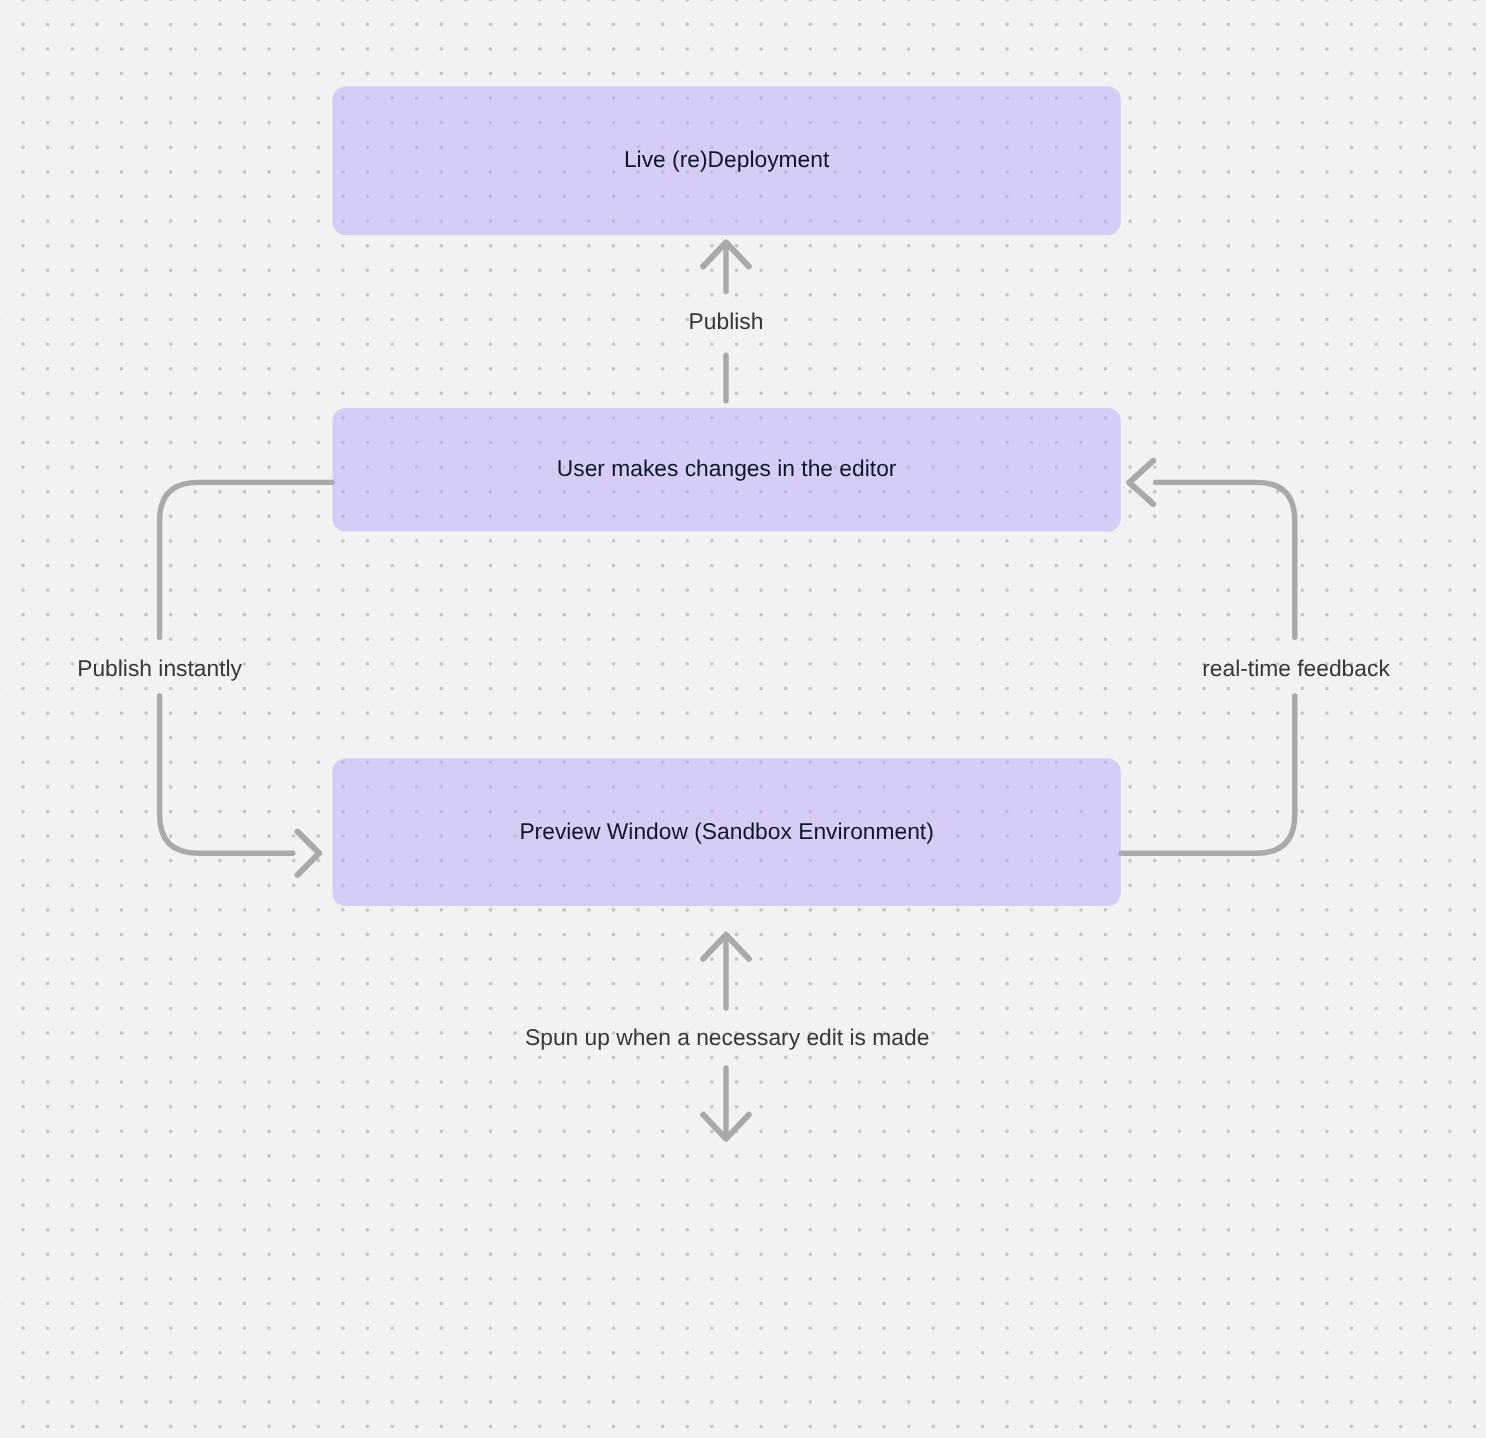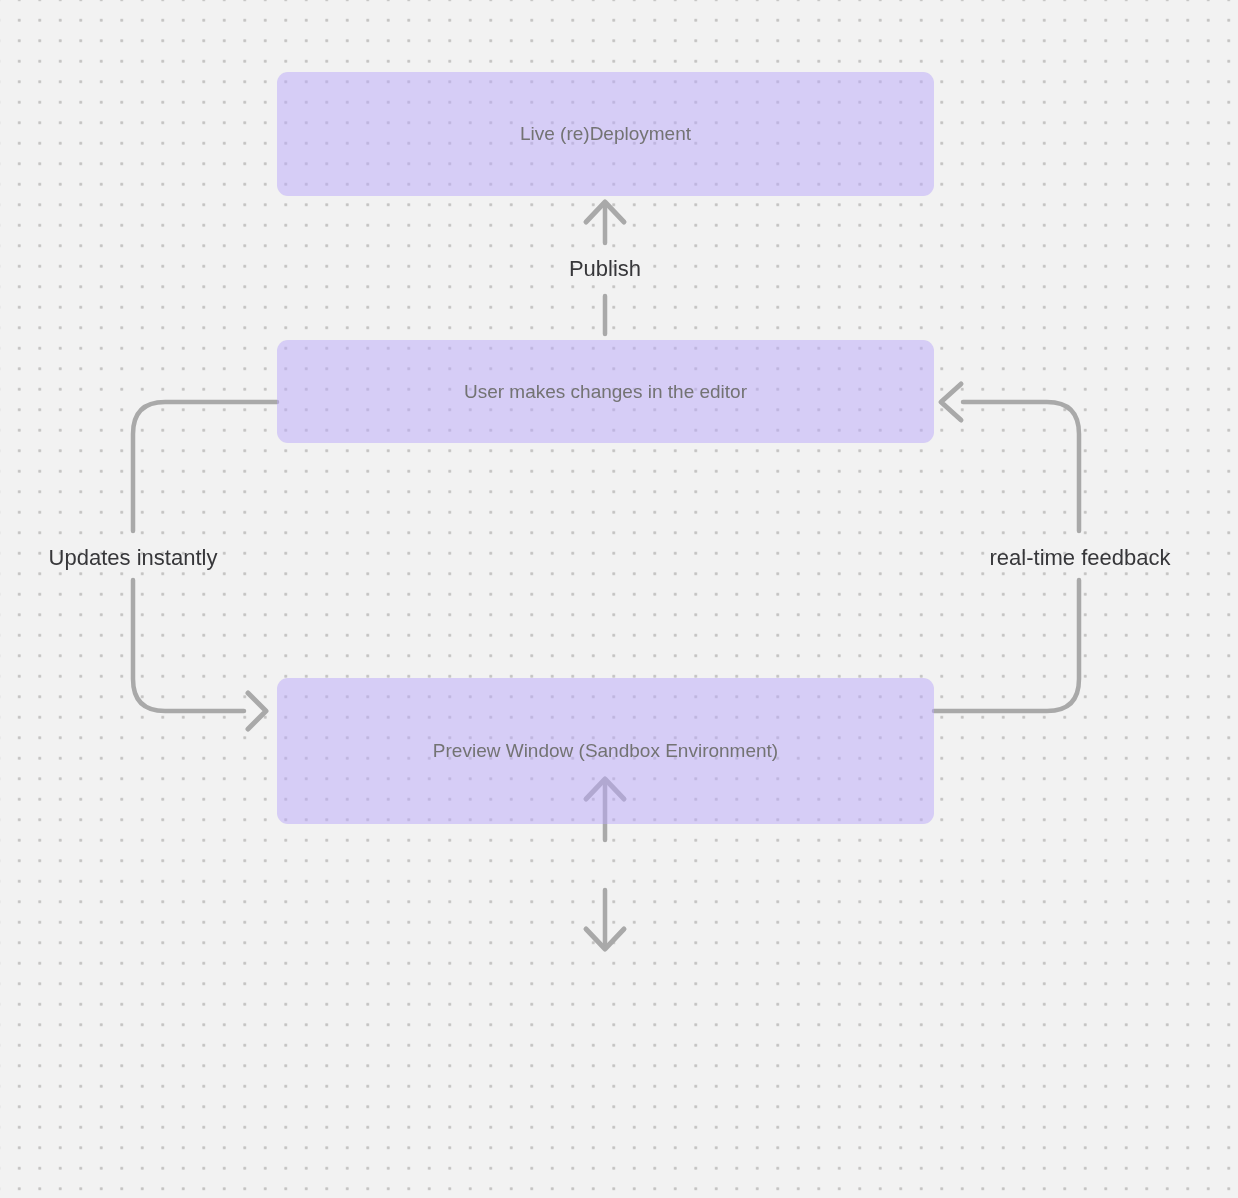--- a/index.html
+++ b/index.html
@@ -20,26 +20,26 @@
     position: absolute;
     left: 277px;
     width: 657px;
     border-radius: 11px;
     background: rgba(186, 168, 250, 0.5); 
     display: flex;
     align-items: center;
     justify-content: center;
     text-align: center;
     font-size: 19px;
-    color: #737373;
+    color: #0f172a;
   }
   .edge-label {
     position: absolute;
     transform: translate(-50%, -50%);
-    font-size: 22px;
+    font-size: 19px;
     color: #37373a;
     white-space: nowrap;
   }
 </style>
 </head>
 <body>
 
 <div id="canvas">
 
   <svg class="edges-layer" width="1238" height="1198" viewBox="0 0 1238 1198">
@@ -65,25 +65,26 @@
   </svg>
 
   <div class="node" style="top:72px;height:124px">
     <span>Live (re)Deployment</span>
   </div>
 
   <div class="node" style="top:340px;height:103px">
     <span>User makes changes in the editor</span>
   </div>
 
-  <div class="node" style="top:678px;height:146px">
+  <div class="node" style="top:632px;height:123px">
     <span>Preview Window (Sandbox Environment)</span>
   </div>
 
 
   <div class="edge-label" style="left:605px;top:269px">Publish</div>
 
-  <div class="edge-label" style="left:133px;top:558px">Updates instantly</div>
+  <div class="edge-label" style="left:133px;top:558px">Publish instantly</div>
 
   <div class="edge-label" style="left:1080px;top:558px">real-time feedback</div>
 
+  <div class="edge-label" style="left:606px;top:866px">Spun up when a necessary edit is made</div>
 
 </div>
 
 </body></html>

